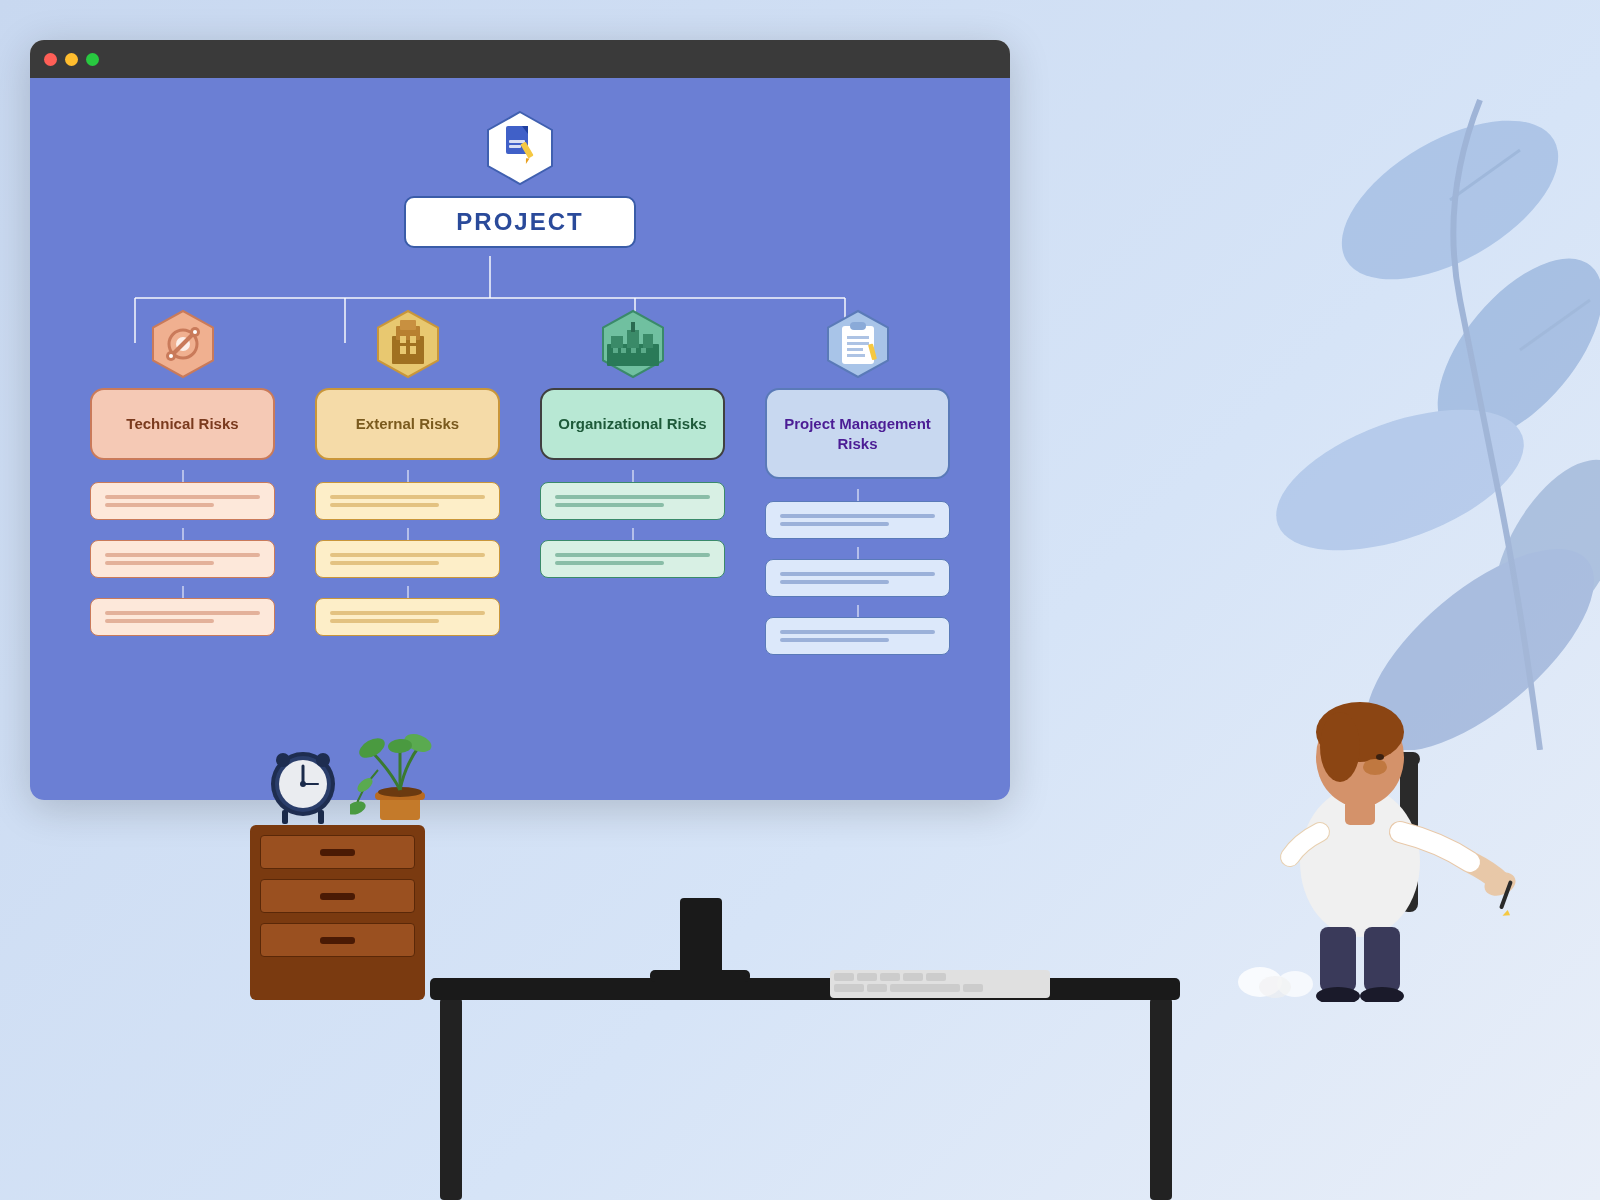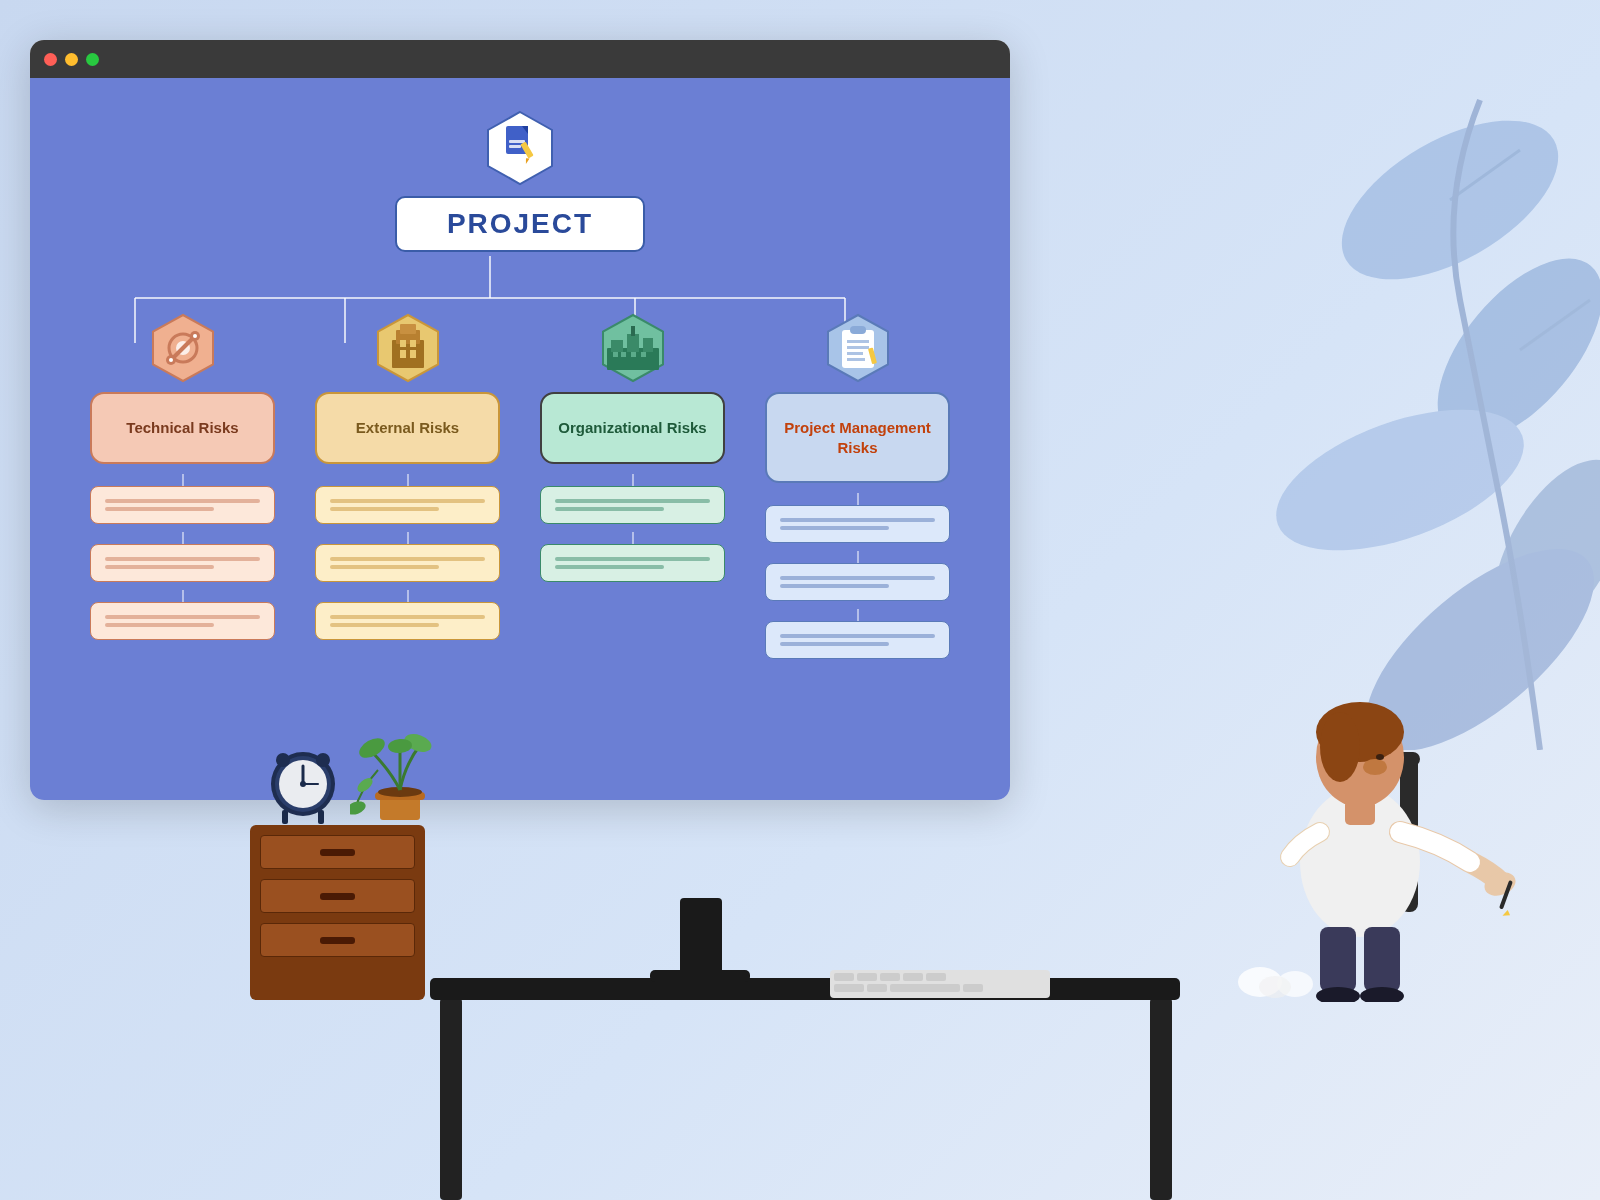--- a/index.html
+++ b/index.html
@@ -72,21 +72,21 @@
       width: 80px;
       height: 80px;
       margin-bottom: 8px;
     }
 
     .project-box {
       background: white;
       border: 2px solid #3a5ca8;
       border-radius: 10px;
       padding: 10px 50px;
-      font-size: 28px;
+      font-size: 24px;
       font-weight: 700;
       color: #2a4a9a;
       letter-spacing: 2px;
     }
 
     
     .categories-row {
       display: flex;
       justify-content: space-around;
       align-items: flex-start;
@@ -136,21 +136,21 @@
 
     .cat-box-org {
       background: #b8e8d4;
       border: 2px solid #404040;
       color: #1e5a3a;
     }
 
     .cat-box-pm {
       background: #c8d8f0;
       border: 2px solid #5a7ab8;
-      color: #c2410c;
+      color: #4c1d95;
     }
 
     
     .sub-item {
       border-radius: 8px;
       padding: 8px 14px;
       margin-bottom: 8px;
       width: 185px;
       height: 38px;
       display: flex;

